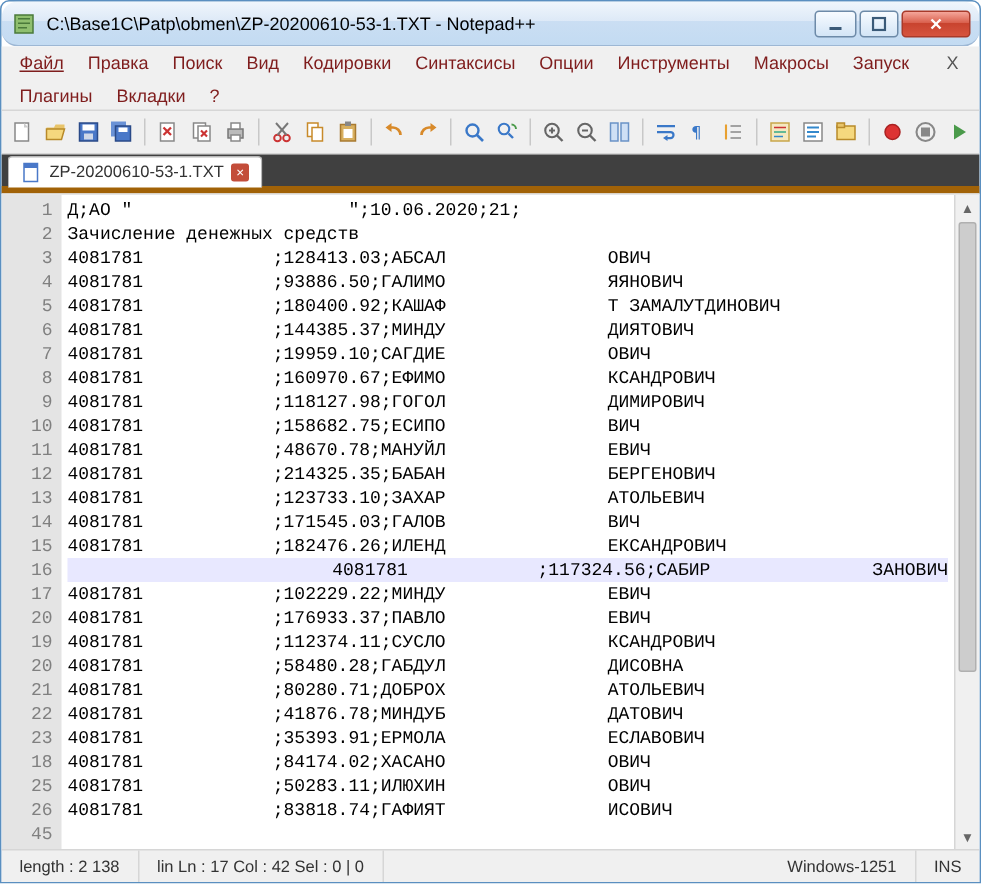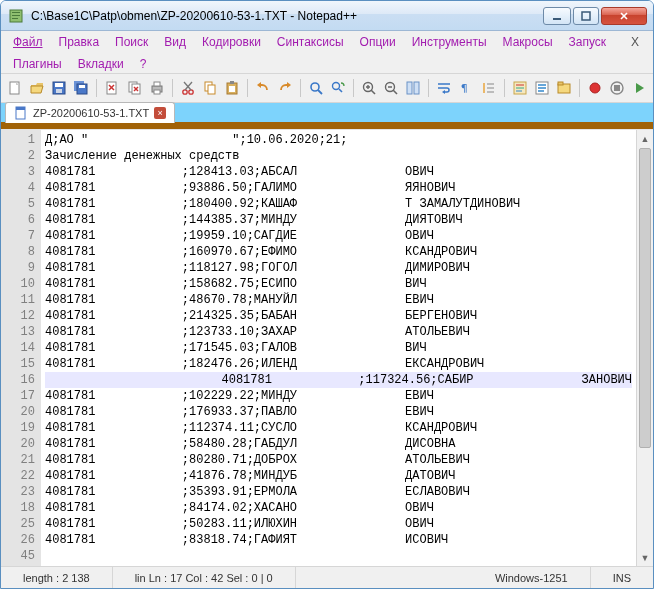--- a/index.html
+++ b/index.html
@@ -1,53 +1,53 @@
 <!DOCTYPE html>
 <html><head>
 <meta charset="utf-8">
 <style>
   * { box-sizing: border-box; margin: 0; padding: 0; }
   body { font-family: "Segoe UI", Tahoma, sans-serif; font-size: 12px; background: #fff; width: 654px; height: 589px; overflow: hidden; }
   .window { width: 654px; height: 589px; border: 1px solid #5a8fc0; border-radius: 6px 6px 0 0; overflow: hidden; display: flex; flex-direction: column; background: #fff; }
   
-  .titlebar { height: 30px; background: linear-gradient(to bottom, #f0f6fc 0%, #dde9f7 45%, #cadef3 46%, #c3dbf2 100%); display: flex; align-items: center; padding: 0 6px 0 8px; border-bottom: 1px solid #9db7d4; }
+  .titlebar { height: 30px; background: linear-gradient(to bottom, #f0f6fc 0%, #dde9f7 45%, #cadef3 46%, #c3dbf2 100%); display: flex; align-items: center; padding: 0 6px 0 8px; border-bottom: 1px solid #9db7d4; border-radius: 11px; }
   .titlebar .npp-icon { width: 16px; height: 16px; margin-right: 6px; }
   .titlebar .title { flex: 1; color: #000; font-size: 12px; white-space: nowrap; overflow: hidden; }
   .winbtns { display: flex; gap: 2px; }
   .winbtn { width: 28px; height: 18px; border: 1px solid #6d8aa8; border-radius: 3px; background: linear-gradient(to bottom,#f7fbff,#d3e5f6); display: flex; align-items: center; justify-content: center; font-size: 10px; color: #3a5a78; }
   .winbtn.max { width: 26px; }
   .winbtn.close { width: 46px; background: linear-gradient(to bottom,#f5a69a,#d9604d 45%,#c8432e 46%,#d6543f); border-color: #a83a2a; color: #fff; }
   
   .menubar { display: flex; flex-wrap: wrap; padding: 2px 4px 0 4px; background: #f0f0f0; border-bottom: 1px solid #d6d6d6; row-gap: 2px; }
-  .menuitem { padding: 2px 8px; color: #a21caf; cursor: default; }
+  .menuitem { padding: 2px 8px; color: #7f1d1d; cursor: default; }
   .menuitem u { text-decoration: underline; }
   .menu-x { margin-left: auto; padding: 2px 10px; color: #555; }
   
   .toolbar { display: flex; align-items: center; padding: 3px 4px; background: #f0f0f0; border-bottom: 1px solid #d6d6d6; gap: 2px; flex-wrap: nowrap; overflow: hidden; }
   .tbtn { width: 22px; height: 22px; border: 1px solid transparent; border-radius: 3px; display: flex; align-items: center; justify-content: center; }
   .tsep { width: 1px; height: 18px; background: #c8c8c8; margin: 0 3px; }
   
-  .tabbar { display: flex; align-items: flex-end; padding: 2px 4px 0 4px; background: #7dd3fc; border-bottom: 7px solid #a16207; height: 26px; }
+  .tabbar { display: flex; align-items: flex-end; padding: 2px 4px 0 4px; background: #404040; border-bottom: 5px solid #a16207; height: 26px; }
   .tab { display: flex; align-items: center; gap: 5px; padding: 3px 8px; background: #fff; border: 1px solid #b8b8b8; border-bottom: none; border-radius: 3px 3px 0 0; font-size: 11px; color: #333; position: relative; top: 1px; }
   .tab .file-icon { width: 14px; height: 14px; }
   .tab .close-x { width: 12px; height: 12px; background: #c34d3a; color: #fff; border-radius: 2px; font-size: 9px; display: flex; align-items: center; justify-content: center; line-height: 1; }
   
   .editor { flex: 1; display: flex; overflow: hidden; border-top: 1px solid #e6e6e6; background: #fff; }
   .gutter { width: 40px; background: #e4e4e4; color: #808080; font-family: Consolas, "Courier New", monospace; font-size: 12px; text-align: right; padding: 2px 6px 2px 2px; line-height: 16px; }
   .code { flex: 1; font-family: Consolas, "Courier New", monospace; font-size: 12px; color: #000; padding: 2px 4px; line-height: 16px; white-space: pre; overflow: hidden; position: relative; }
   .line { height: 16px; white-space: pre; }
   .line.hl { background: #e8e8ff; text-align: right; }
   .blur { color: transparent; text-shadow: 0 0 6px rgba(120,120,120,0.55); }
   .scroll-v { width: 17px; background: #f0f0f0; border-left: 1px solid #d6d6d6; position: relative; }
   .scroll-v .thumb { position: absolute; left: 2px; right: 2px; top: 18px; height: 300px; background: #cdcdcd; border: 1px solid #b0b0b0; border-radius: 2px; }
   .scroll-v .arr { position: absolute; left: 0; right: 0; height: 17px; display: flex; align-items: center; justify-content: center; color: #666; font-size: 9px; }
   .scroll-v .arr.up { top: 0; } .scroll-v .arr.dn { bottom: 0; }
   
   .statusbar { height: 22px; background: #f0f0f0; border-top: 1px solid #d6d6d6; display: flex; align-items: center; font-size: 11px; color: #333; }
-  .statusbar .cell { padding: 0 22px; border-right: 1px solid #d6d6d6; height: 100%; display: flex; align-items: center; }
+  .statusbar .cell { padding: 0 12px; border-right: 1px solid #d6d6d6; height: 100%; display: flex; align-items: center; }
   .statusbar .cell:last-child { border-right: none; }
   .statusbar .spacer { flex: 1; }
   
   svg { display: block; }
 </style>
 </head>
 <body>
 
 <div class="window">
 

